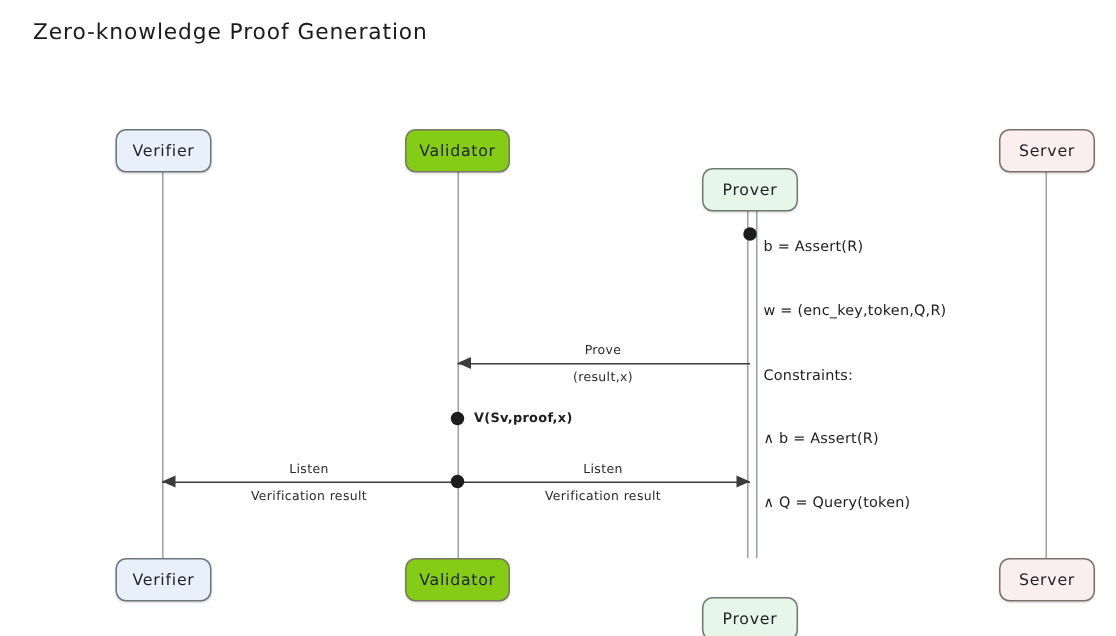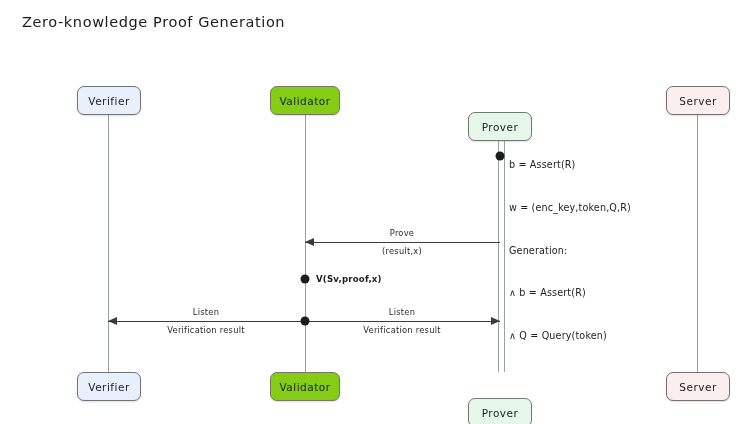--- a/index.html
+++ b/index.html
@@ -152,21 +152,21 @@
     <span>Prover</span>
   </div>
 
   <div class="participant p-server" style="left:666px; top:86px; width:64px;">
     <span>Server</span>
   </div>
 
   <div id="prover-note">
     <span class="nl">b = Assert(R)</span>
     <span class="nl">w = (enc_key,token,Q,R)</span>
-    <span class="nl">Generation:</span>
+    <span class="nl">Constraints:</span>
     <span class="nl">∧ b = Assert(R)</span>
     <span class="nl">∧ Q = Query(token)</span>
     
   </div>
 
   <div class="dot" style="left:500px; top:156px;"></div>
 
   <div class="msg-line" style="left:305px; top:242px; width:195px;"></div>
   <div class="arrowhead left" style="left:305px; top:238px;"></div>
   <div class="msg-label" style="left:402px; top:228px;">Prove</div>

